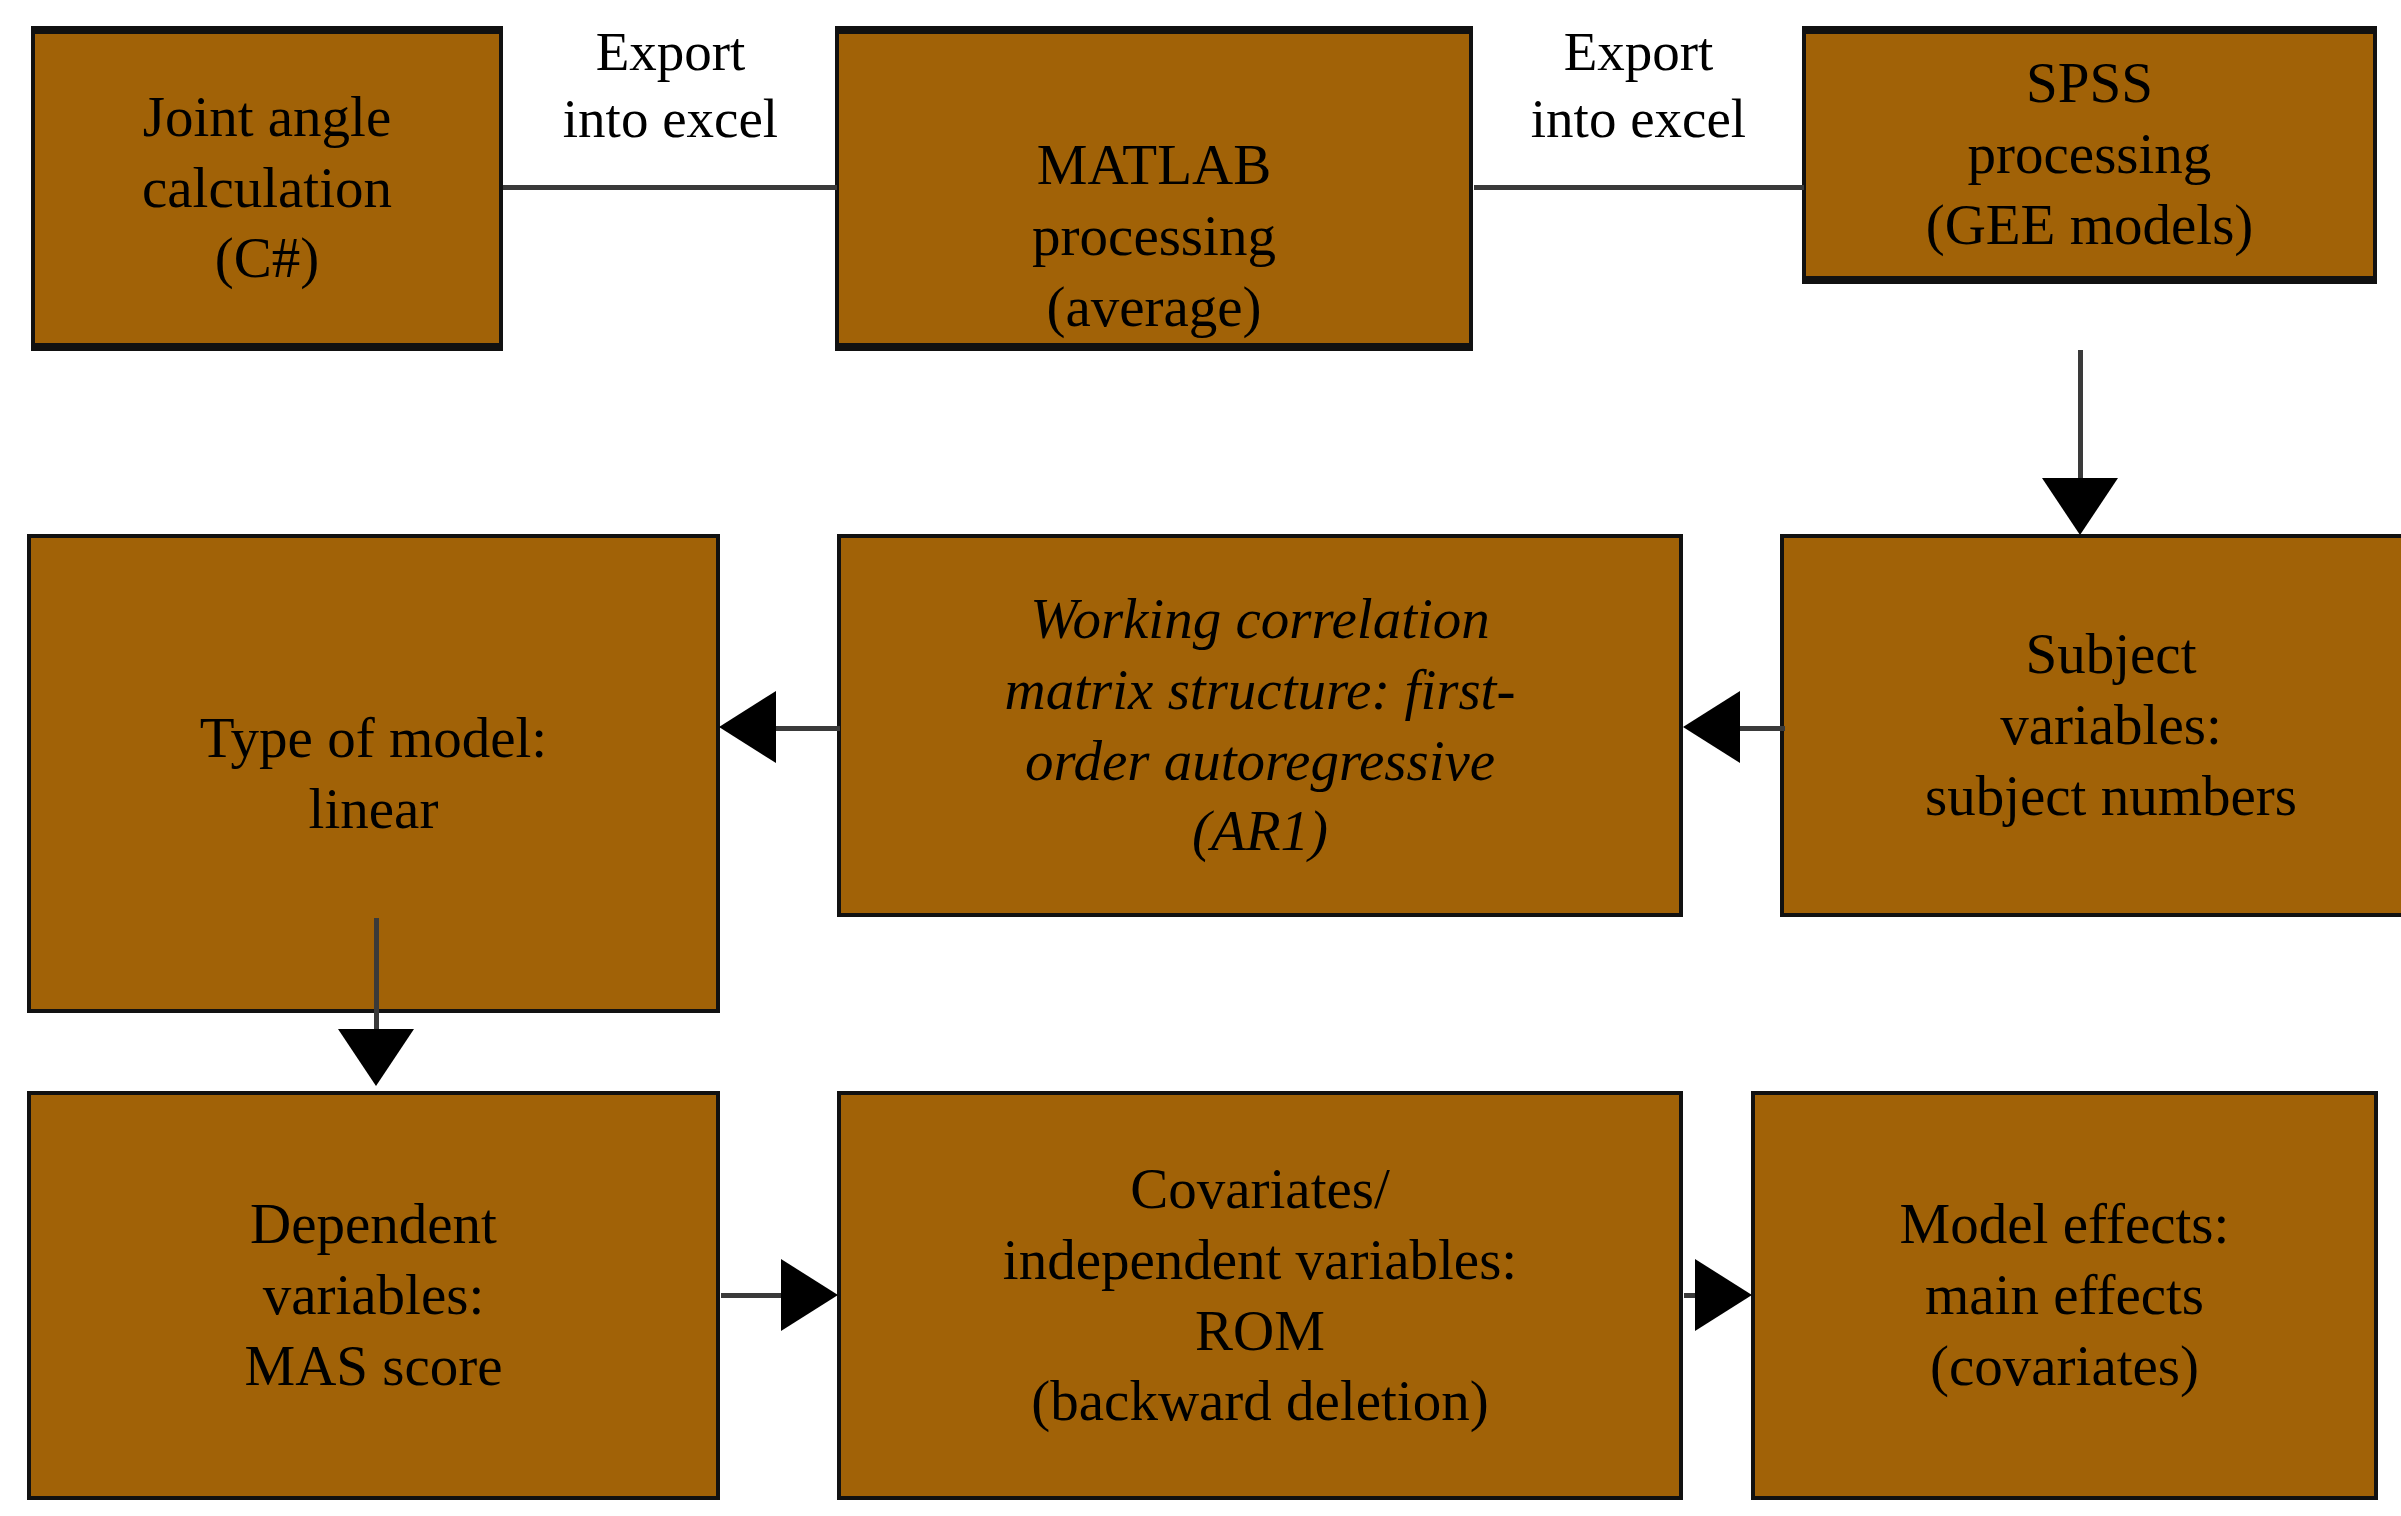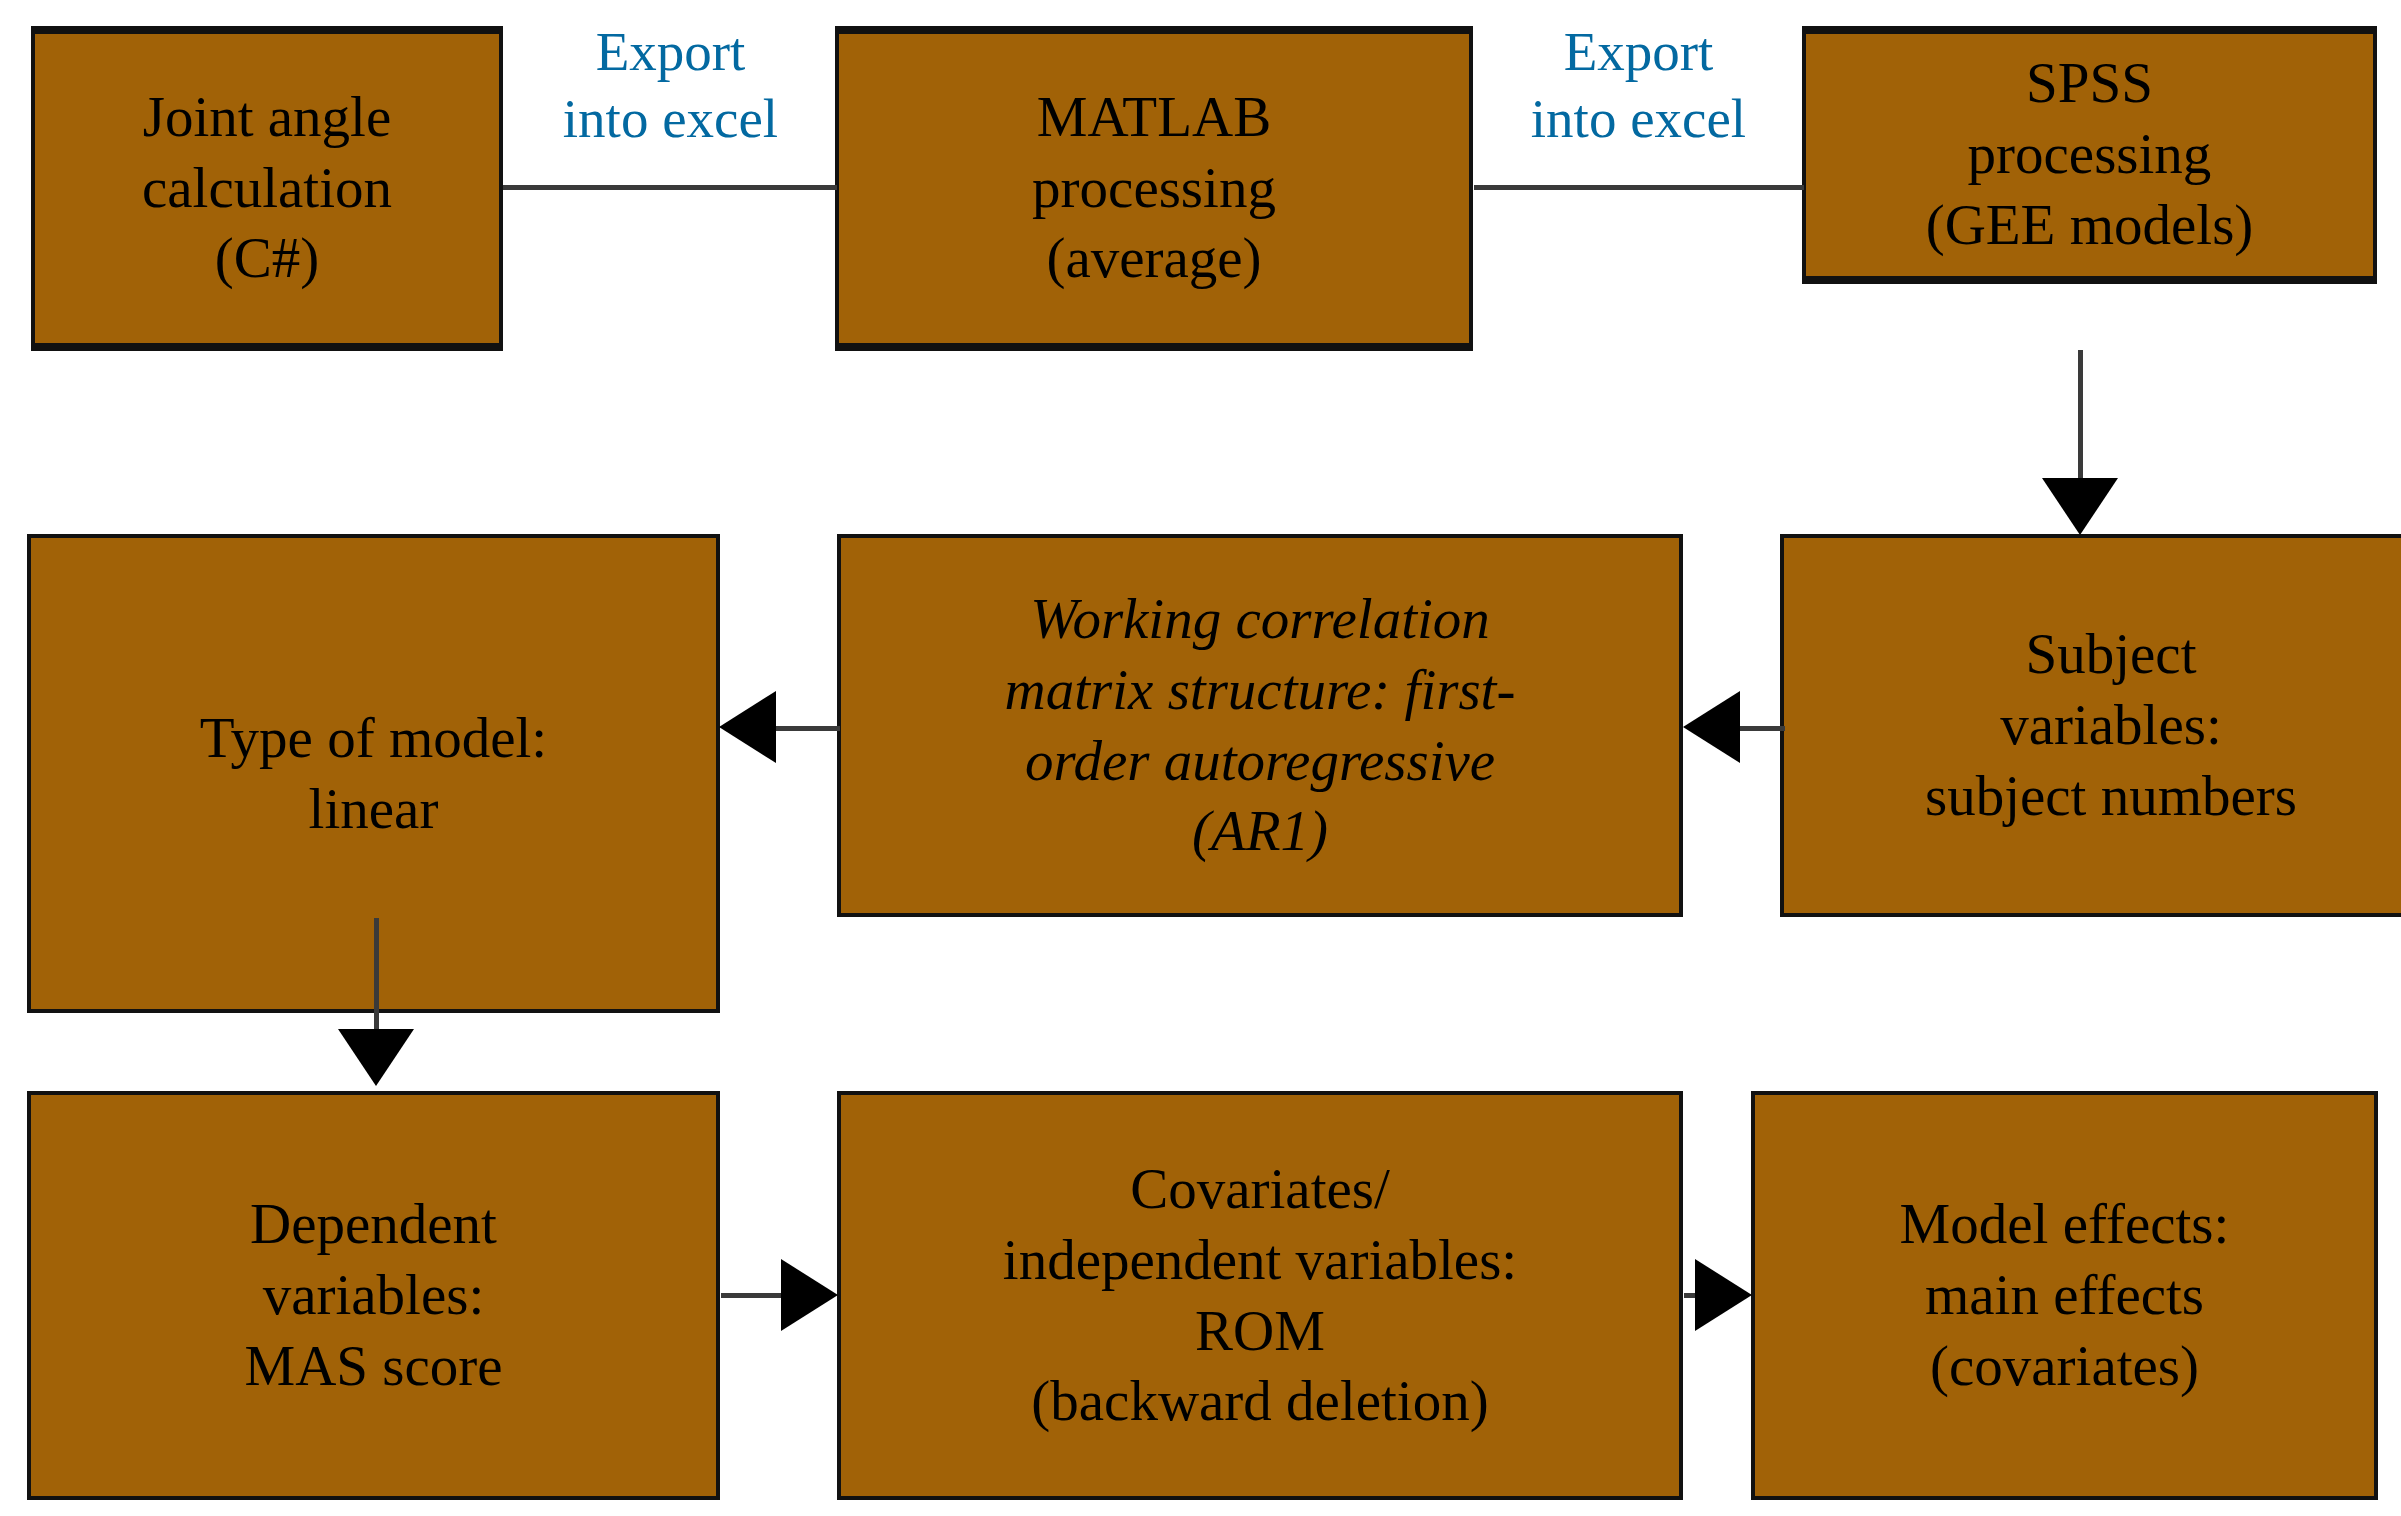--- a/index.html
+++ b/index.html
@@ -34,21 +34,21 @@
   }
   
   .node.top-heavy {
     border-top-width: 8.2px;
     border-bottom-width: 8.2px;
   }
   .edge-label {
     position: absolute;
     font-size: 55px;
     line-height: 1.22;
-    color: #0369a1;
+    color: #000000;
     text-align: center;
     white-space: pre-line;
   }
   
   .hline {
     position: absolute;
     background: #3a3a3a;
     height: 4.6px;
   }
   .vline {
@@ -86,21 +86,21 @@
 <body>
 
 <div id="canvas">
 
   <div class="node top-heavy" style="left:31px; top:25.5px; width:472px; height:325px;">
     <div class="node-text">Joint angle
 calculation
 (C#)</div>
   </div>
 
-  <div class="node top-heavy" style="left:835px; top:25.5px; width:638px; height:325px;">
+  <div class="node top-heavy" style="left:835px; top:25.5px; width:638px; height:325px;align-items:flex-end;">
     <div class="node-text">MATLAB
 processing
 (average)</div>
   </div>
 
   <div class="node top-heavy" style="left:1802px; top:25.5px; width:575px; height:258px;">
     <div class="node-text">SPSS
 processing
 (GEE models)</div>
   </div>

